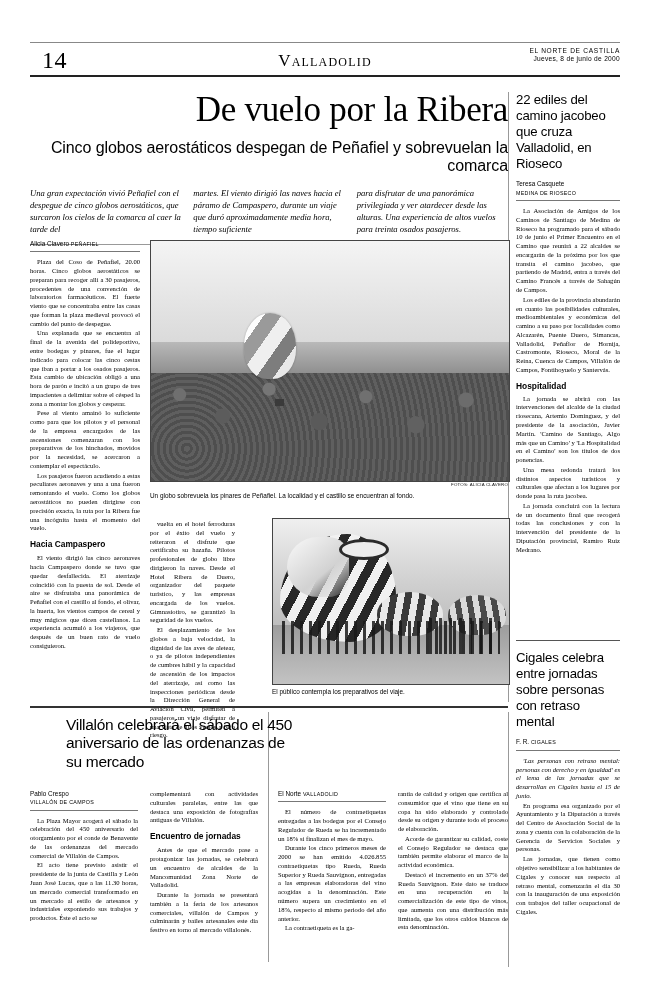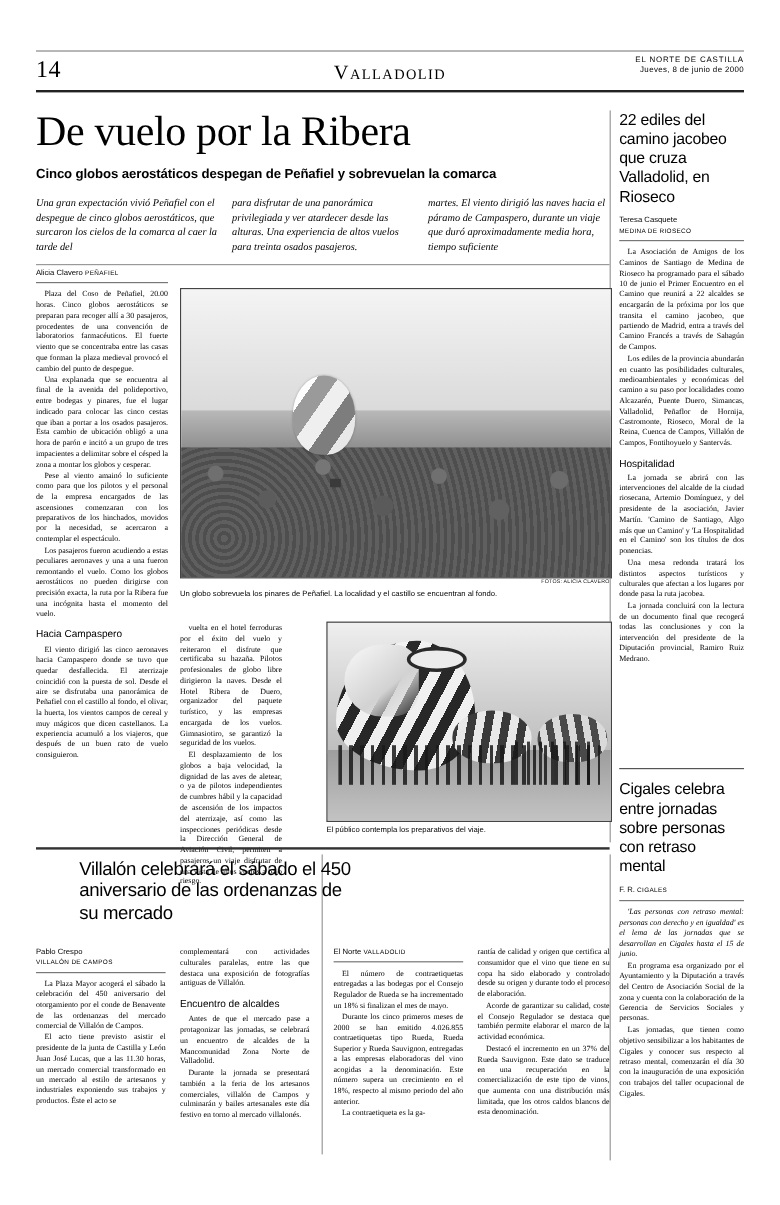--- a/index.html
+++ b/index.html
@@ -22,24 +22,24 @@
     position: absolute;
     left: 30px;
     top: 42px;
     width: 590px;
     height: 32px;
     border-top: 1px solid #888;
     border-bottom: 2px solid #222;
   }
   .folio {
     position: absolute;
-    left: 0;
+    left: 12px;
     top: 4px;
     font-family: "Liberation Serif", serif;
-    font-size: 20px;
+    font-size: 24px;
     letter-spacing: 0.5px;
   }
   .section-name {
     position: absolute;
     left: 0;
     right: 0;
     top: 8px;
     text-align: center;
     font-family: "Liberation Serif", serif;
     font-size: 17px;
@@ -67,32 +67,32 @@
   
   .main-article {
     position: absolute;
     left: 30px;
     top: 92px;
     width: 478px;
   }
   .headline-main {
     font-family: "Liberation Serif", serif;
     font-size: 35px;
-    text-align: left;
+    text-align: right;
     line-height: 1.05;
     margin: 0 0 10px 0;
     font-weight: normal;
     letter-spacing: -0.3px;
   }
   .subhead-main {
     font-family: "Liberation Sans", sans-serif;
-    font-size: 11px;
-    text-align: left;
+    font-size: 16px;
+    text-align: right;
     margin: 0 0 12px 0;
-    font-weight: bold;
+    font-weight: normal;
     letter-spacing: -0.1px;
   }
   .lead-wrap {
     display: flex;
     gap: 12px;
     border-bottom: 1px solid #999;
     padding-bottom: 8px;
     margin-bottom: 6px;
   }
   .lead-col {
@@ -121,21 +121,21 @@
     line-height: 1.3;
   }
   .byline .loc {
     font-size: 5.3px;
     letter-spacing: 0.3px;
   }
   .sub-subhead {
     font-family: "Liberation Sans", sans-serif;
     font-size: 8.4px;
     margin: 6px 0 4px 0;
-    font-weight: normal;
+    font-weight: bold;
   }
 
   
   .photo {
     position: absolute;
     border: 1px solid #444;
     overflow: hidden;
     background: #ddd;
   }
   .photo-credit {
@@ -306,29 +306,29 @@
       <div class="paper-name">EL NORTE DE CASTILLA</div>
       <div class="paper-date">Jueves, 8 de junio de 2000</div>
     </div>
   </div>
 
   <div class="main-article">
     <h1 class="headline-main">De vuelo por la Ribera</h1>
     <h2 class="subhead-main">Cinco globos aerostáticos despegan de Peñafiel y sobrevuelan la comarca</h2>
     <div class="lead-wrap">
       <div class="lead-col">Una gran expectación vivió Peñafiel con el despegue de cinco globos aerostáticos, que surcaron los cielos de la comarca al caer la tarde del</div>
+      <div class="lead-col">martes. El viento dirigió las naves hacia el páramo de Campaspero, durante un viaje que duró aproximadamente media hora, tiempo suficiente</div>
       <div class="lead-col">para disfrutar de una panorámica privilegiada y ver atardecer desde las alturas. Una experiencia de altos vuelos para treinta osados pasajeros.</div>
-      <div class="lead-col">martes. El viento dirigió las naves hacia el páramo de Campaspero, durante un viaje que duró aproximadamente media hora, tiempo suficiente</div>
     </div>
   </div>
 
   <div class="vrule" style="top:92px;height:610px;"></div>
   <div class="vrule" style="top:712px;height:255px;"></div>
 
-  <div class="col-body" style="left:30px;top:224px;width:110px;">
+  <div class="col-body" style="left:30px;top:240px;width:110px;">
     <div class="byline">
       <span>Alicia Clavero</span>
       <span class="loc">PEÑAFIEL</span>
     </div>
     <p>Plaza del Coso de Peñafiel, 20.00 horas. Cinco globos aerostáticos se preparan para recoger allí a 30 pasajeros, procedentes de una convención de laboratorios farmacéuticos. El fuerte viento que se concentraba entre las casas que forman la plaza medieval provocó el cambio del punto de despegue.</p>
     <p>Una explanada que se encuentra al final de la avenida del polideportivo, entre bodegas y pinares, fue el lugar indicado para colocar las cinco cestas que iban a portar a los osados pasajeros. Esta cambio de ubicación obligó a una hora de parón e incitó a un grupo de tres impacientes a delimitar sobre el césped la zona a montar los globos y cesperar.</p>
     <p>Pese al viento amainó lo suficiente como para que los pilotos y el personal de la empresa encargados de las ascensiones comenzaran con los preparativos de los hinchados, movidos por la necesidad, se acercaron a contemplar el espectáculo.</p>
     <p>Los pasajeros fueron acudiendo a estas peculiares aeronaves y una a una fueron remontando el vuelo. Como los globos aerostáticos no pueden dirigirse con precisión exacta, la ruta por la Ribera fue una incógnita hasta el momento del vuelo.</p>
     <h3 class="sub-subhead">Hacia Campaspero</h3>
     <p>El viento dirigió las cinco aeronaves hacia Campaspero donde se tuvo que quedar desfallecida. El aterrizaje coincidió con la puesta de sol. Desde el aire se disfrutaba una panorámica de Peñafiel con el castillo al fondo, el olivar, la huerta, los vientos campos de cereal y muy mágicos que dicen castellanos. La experiencia acumuló a los viajeros, que después de un buen rato de vuelo consiguieron.</p>
@@ -371,21 +371,21 @@
   <div class="col-body" style="left:30px;top:790px;width:108px;">
     <div class="byline">
       <span>Pablo Crespo</span><br>
       <span class="loc">VILLALÓN DE CAMPOS</span>
     </div>
     <p>La Plaza Mayor acogerá el sábado la celebración del 450 aniversario del otorgamiento por el conde de Benavente de las ordenanzas del mercado comercial de Villalón de Campos.</p>
     <p>El acto tiene previsto asistir el presidente de la junta de Castilla y León Juan José Lucas, que a las 11.30 horas, un mercado comercial transformado en un mercado al estilo de artesanos y industriales exponiendo sus trabajos y productos. Éste el acto se</p>
   </div>
   <div class="col-body" style="left:150px;top:790px;width:108px;">
     <p style="text-indent:0">complementará con actividades culturales paralelas, entre las que destaca una exposición de fotografías antiguas de Villalón.</p>
-    <h3 class="sub-subhead">Encuentro de alcaldes</h3>
+    <h3 class="sub-subhead">Encuentro de jornadas</h3>
     <p>Antes de que el mercado pase a protagonizar las jornadas, se celebrará un encuentro de alcaldes de la Mancomunidad Zona Norte de Valladolid.</p>
     <p>Durante la jornada se presentará también a la feria de los artesanos comerciales, villalón de Campos y culminarán y bailes artesanales este día festivo en torno al mercado villalonés.</p>
   </div>
 
   <div class="col-body" style="left:278px;top:790px;width:108px;">
     <div class="byline">
       <span>El Norte</span>
       <span class="loc">VALLADOLID</span>
     </div>
     <p>El número de contraetiquetas entregadas a las bodegas por el Consejo Regulador de Rueda se ha incrementado un 18% si finalizan el mes de mayo.</p>

